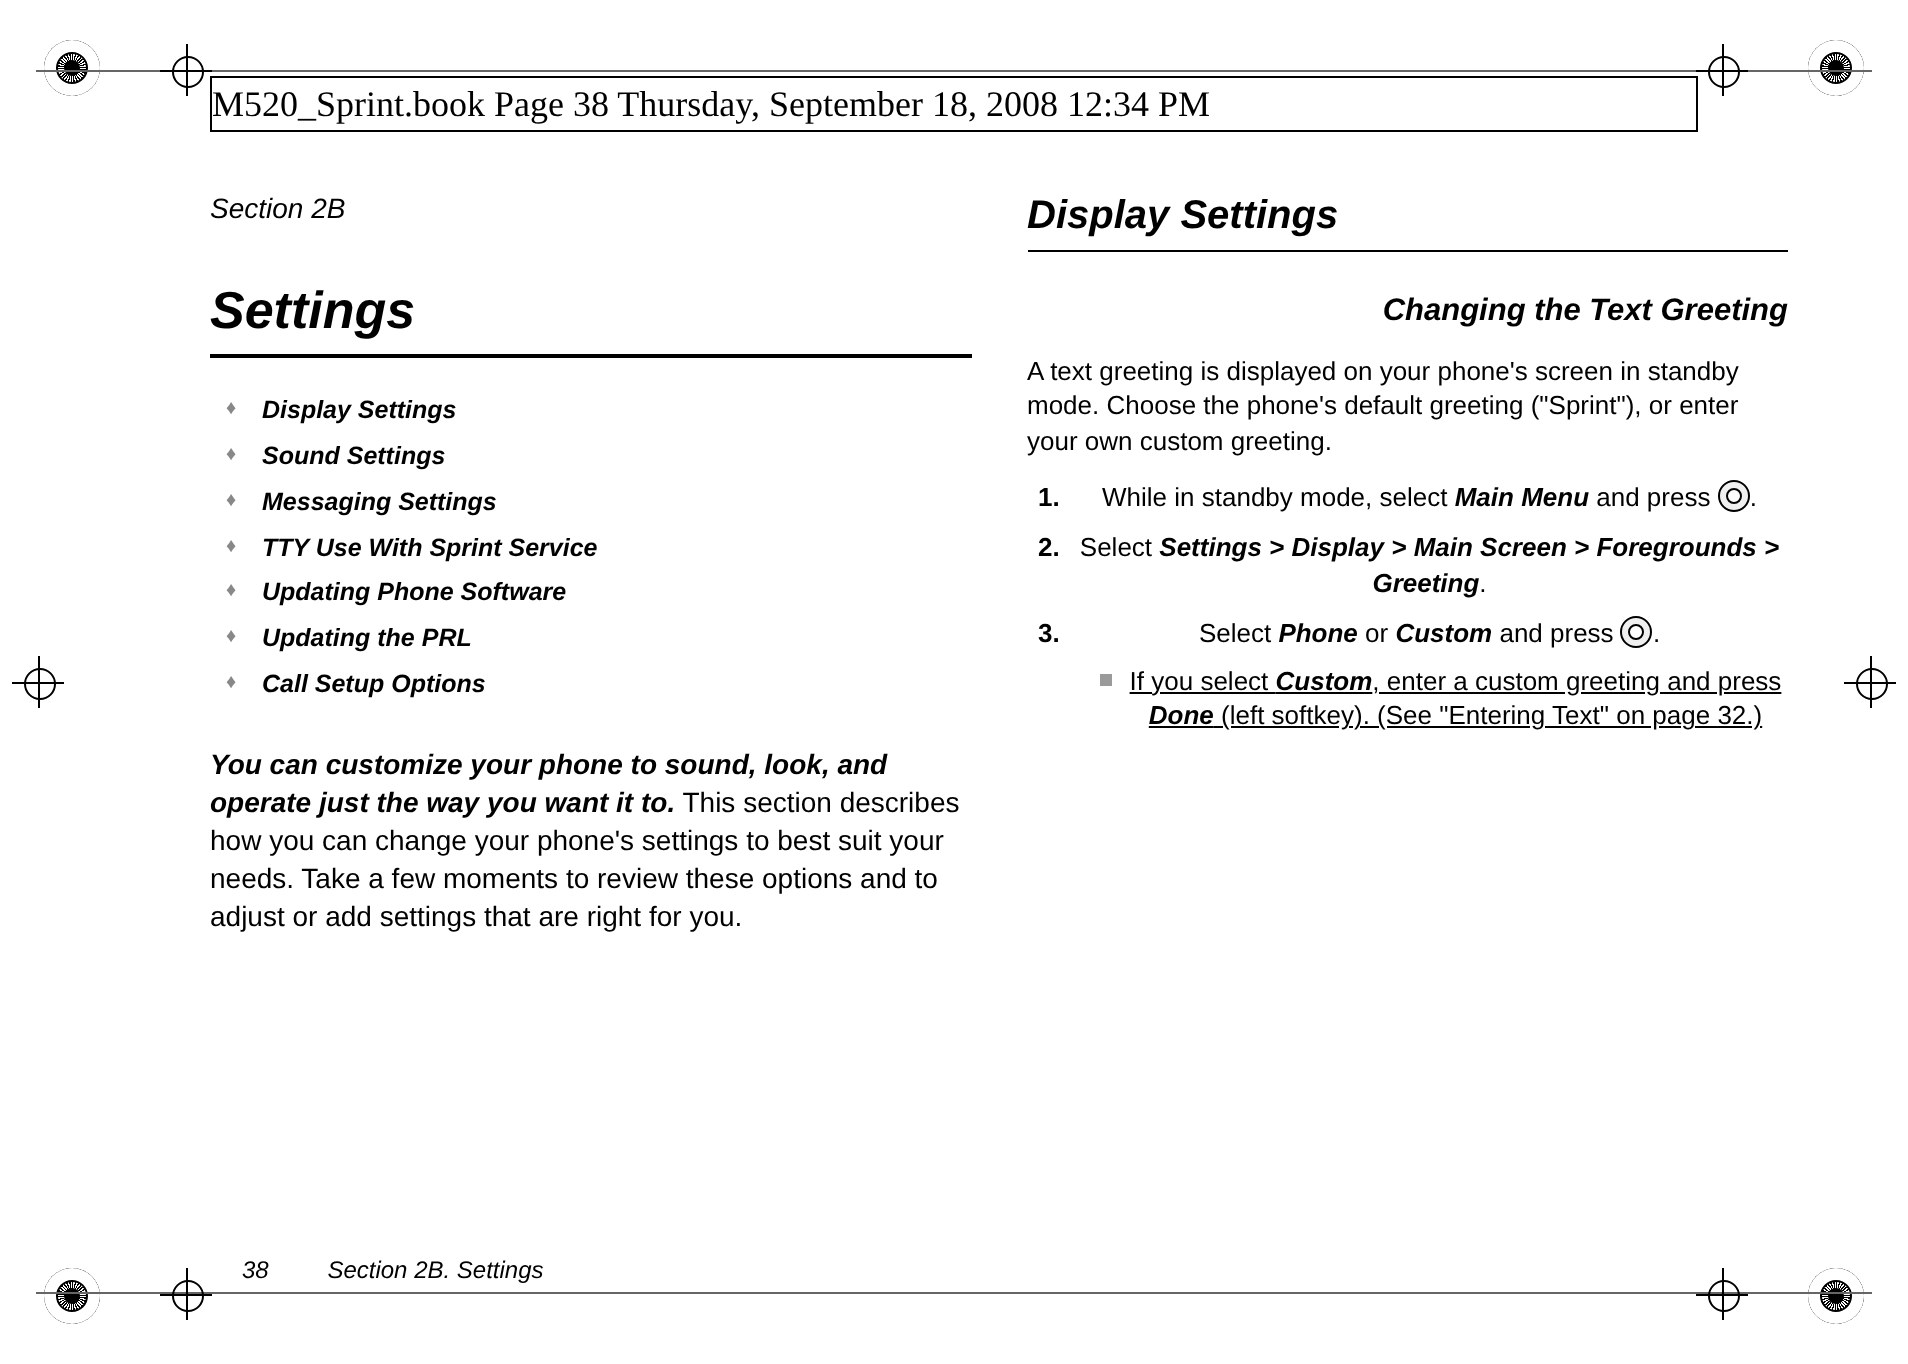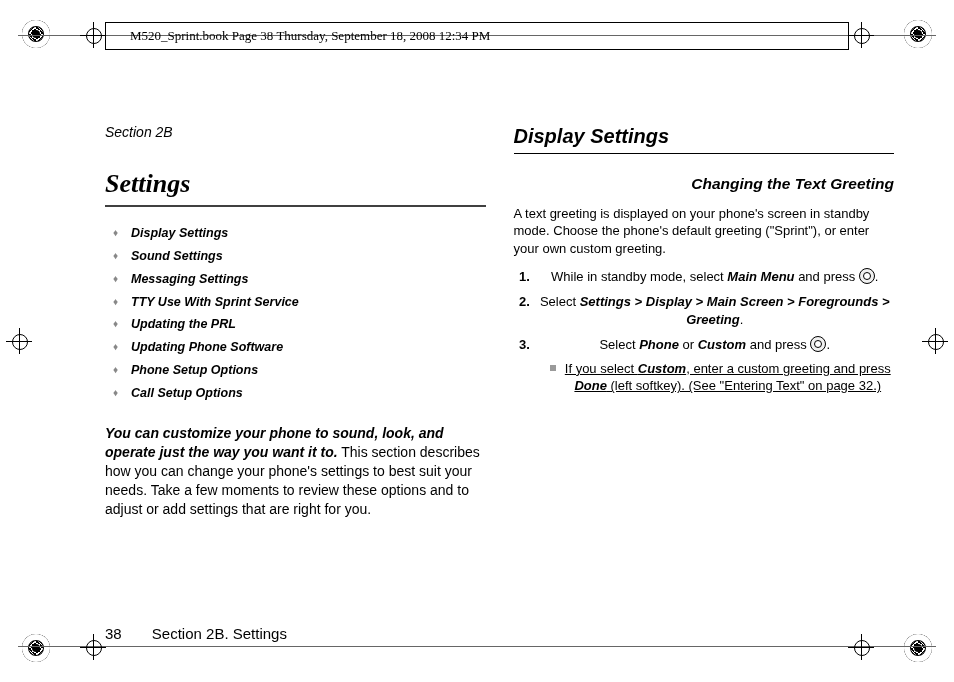--- a/index.html
+++ b/index.html
@@ -54,58 +54,56 @@
     position:absolute;
     left:50%; top:50%;
     width:14px; height:14px;
     margin:-7px 0 0 -7px;
     border:1px solid #000;
     border-radius:50%;
   }
   .header-box {
     position: absolute;
     left: 105px;
-    top: 22px;
+    top: 38px;
     right: 105px;
     height: 26px;
     border: 1px solid #000;
     display: flex;
     align-items: center;
-    padding: 0 24px;
-    font-size: 13px;
+    padding: 0 0;
+    font-size: 18px;
     font-family: "Times New Roman", serif;
   }
   .page-area {
     position: absolute;
     left: 105px;
     right: 60px;
     top: 95px;
     bottom: 60px;
     display: flex;
     gap: 28px;
-    margin-top: 28px;
   }
   .col {
     flex: 1;
     font-size: 13px;
     line-height: 1.35;
   }
   .section-label {
     font-style: italic;
     font-size: 14px;
     margin-bottom: 24px;
   }
   h1.settings {
     font-size: 26px;
     font-weight: 900;
     font-style: italic;
     margin: 0 0 6px 0;
-    border-bottom: 2px solid #404040;
+    border-bottom: 2px solid #000000;
     padding-bottom: 4px;
-    font-family: Liberation Serif, serif;
   }
   .toc {
     list-style: none;
     padding: 0;
     margin: 18px 0 22px 0;
   }
   .toc li {
     font-style: italic;
     font-weight: bold;
     font-size: 12.5px;
@@ -193,23 +191,24 @@
     content: "";
     position: absolute;
     left: 0;
     top: 5px;
     width: 6px;
     height: 6px;
     background: #9a9a9a;
   }
   .footer {
     position: absolute;
-    left: 105px;
+    left: 121px;
     bottom: 40px;
-    font-size: 15px;
+    font-style: italic;
+    font-size: 12px;
   }
   .footer .pnum { margin-right: 26px; }
   
   .hline-top { position:absolute; left:18px; right:18px; top:35px; height:0; border-top:0.5px solid #666;}
   .hline-bot { position:absolute; left:18px; right:18px; bottom:35px; height:0; border-top:0.5px solid #666;}
 </style>
 </head>
 <body>
 
 <div class="radial-icon" style="left:22px; top:20px;"></div>
@@ -246,23 +245,22 @@
 <div class="page-area">
 
   <div class="col">
     <div class="section-label">Section 2B</div>
     <h1 class="settings">Settings</h1>
     <ul class="toc">
       <li>Display Settings</li>
       <li>Sound Settings</li>
       <li>Messaging Settings</li>
       <li>TTY Use With Sprint Service</li>
+      <li>Updating Phone Software</li>
       <li>Updating the PRL</li>
-      <li>Updating Phone Software</li>
-      <li>Phone Setup Options</li>
       <li>Call Setup Options</li>
     </ul>
     <p class="intro">
       <span class="lead">You can customize your phone to sound, look, and operate just the way you want it to.</span><span> This section describes how you can change your phone's settings to best suit your needs. Take a few moments to review these options and to adjust or add settings that are right for you.</span>
     </p>
   </div>
 
   <div class="col">
     <h2 class="ds">Display Settings</h2>
     <h3 class="sub">Changing the Text Greeting</h3>

